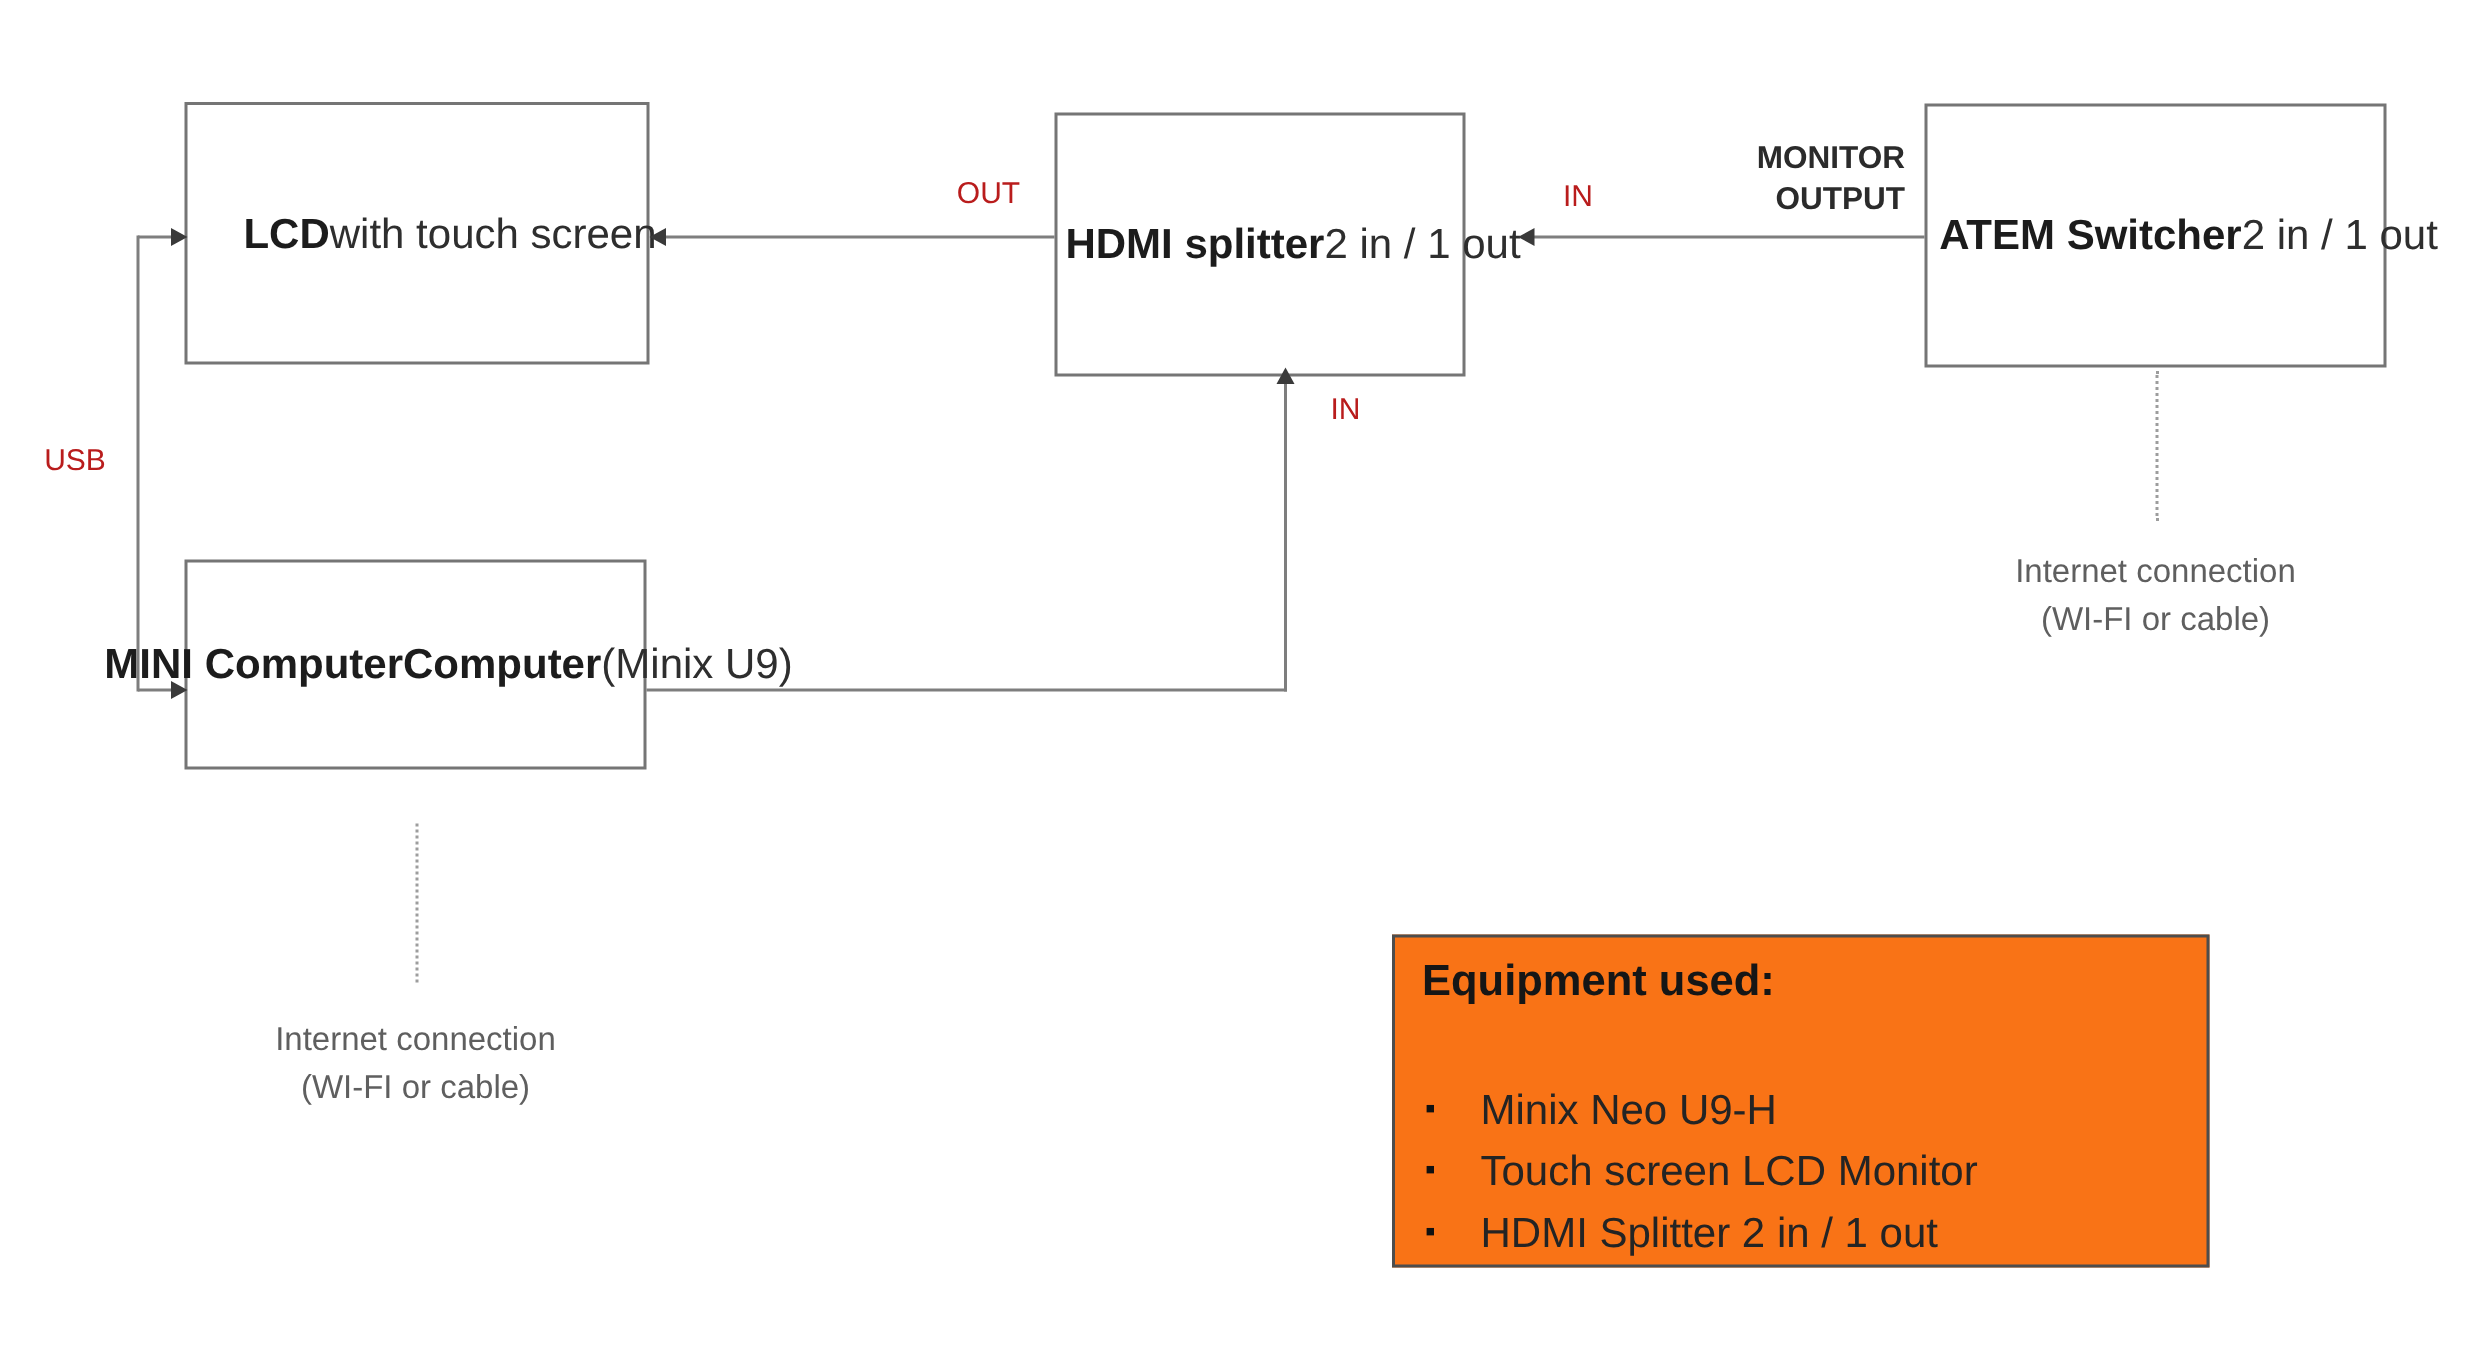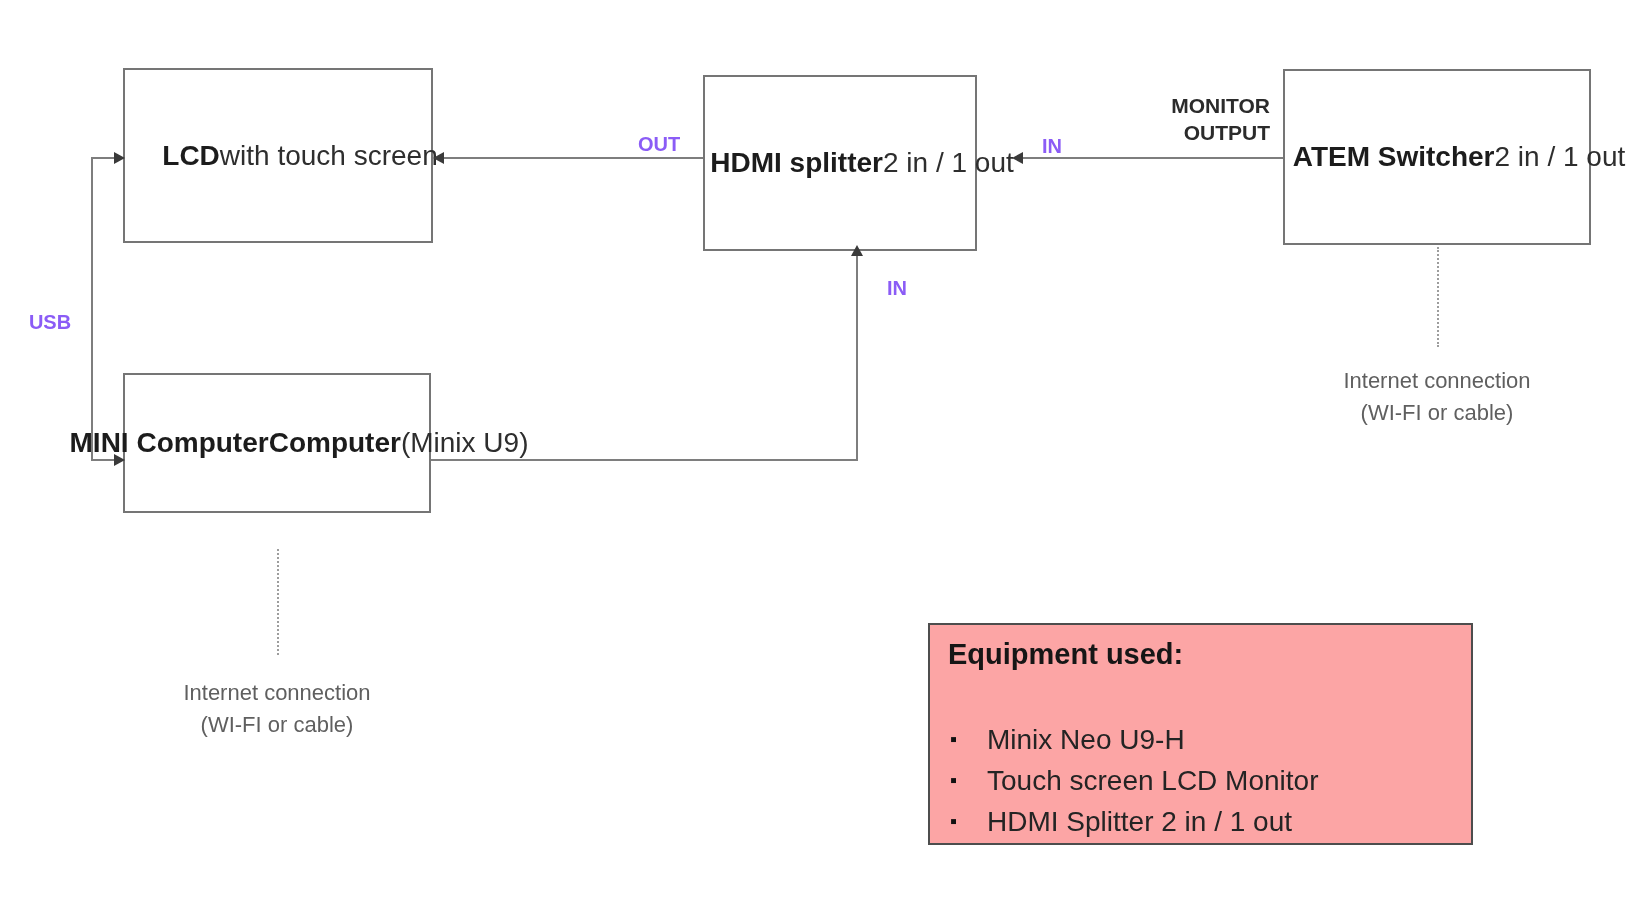--- a/index.html
+++ b/index.html
@@ -39,26 +39,25 @@
   
   .line{position:absolute;background:#7e7e7e;}
   .dotted-v{position:absolute;width:0;border-left:2px dotted #9d9d9d;}
   .arr{position:absolute;width:0;height:0;}
   .arr-left{border-top:6px solid transparent;border-bottom:6px solid transparent;border-right:11px solid #3a3a3a;}
   .arr-right{border-top:6px solid transparent;border-bottom:6px solid transparent;border-left:11px solid #3a3a3a;}
   .arr-up{border-left:6px solid transparent;border-right:6px solid transparent;border-bottom:11px solid #3a3a3a;}
   
   .port-label{
     position:absolute;
-    font-weight:bold;
+    font-weight:normal;
     font-size:20px;
-    color:#8b5cf6;
+    color:#b91c1c;
     text-align:center;
     white-space:nowrap;
-    margin-top:15px;
   }
   .monitor-label{
     position:absolute;
     font-weight:bold;
     font-size:21px;
     line-height:27px;
     color:#2b2b2b;
     text-align:right;
   }
   
@@ -68,21 +67,21 @@
     line-height:32px;
     color:#5f5f5f;
     text-align:center;
   }
   
   #legend{
     position:absolute;
     left:928px;top:623px;width:545px;height:222px;
     border:2px solid #4d4d4d;
     box-sizing:border-box;
-    background:#fca5a5;
+    background:#f97316;
   }
   #legend .legend-title{
     position:absolute;
     left:18px;top:12px;
     font-weight:bold;
     font-size:29px;
     line-height:34px;
     color:#161616;
     white-space:nowrap;
   }

